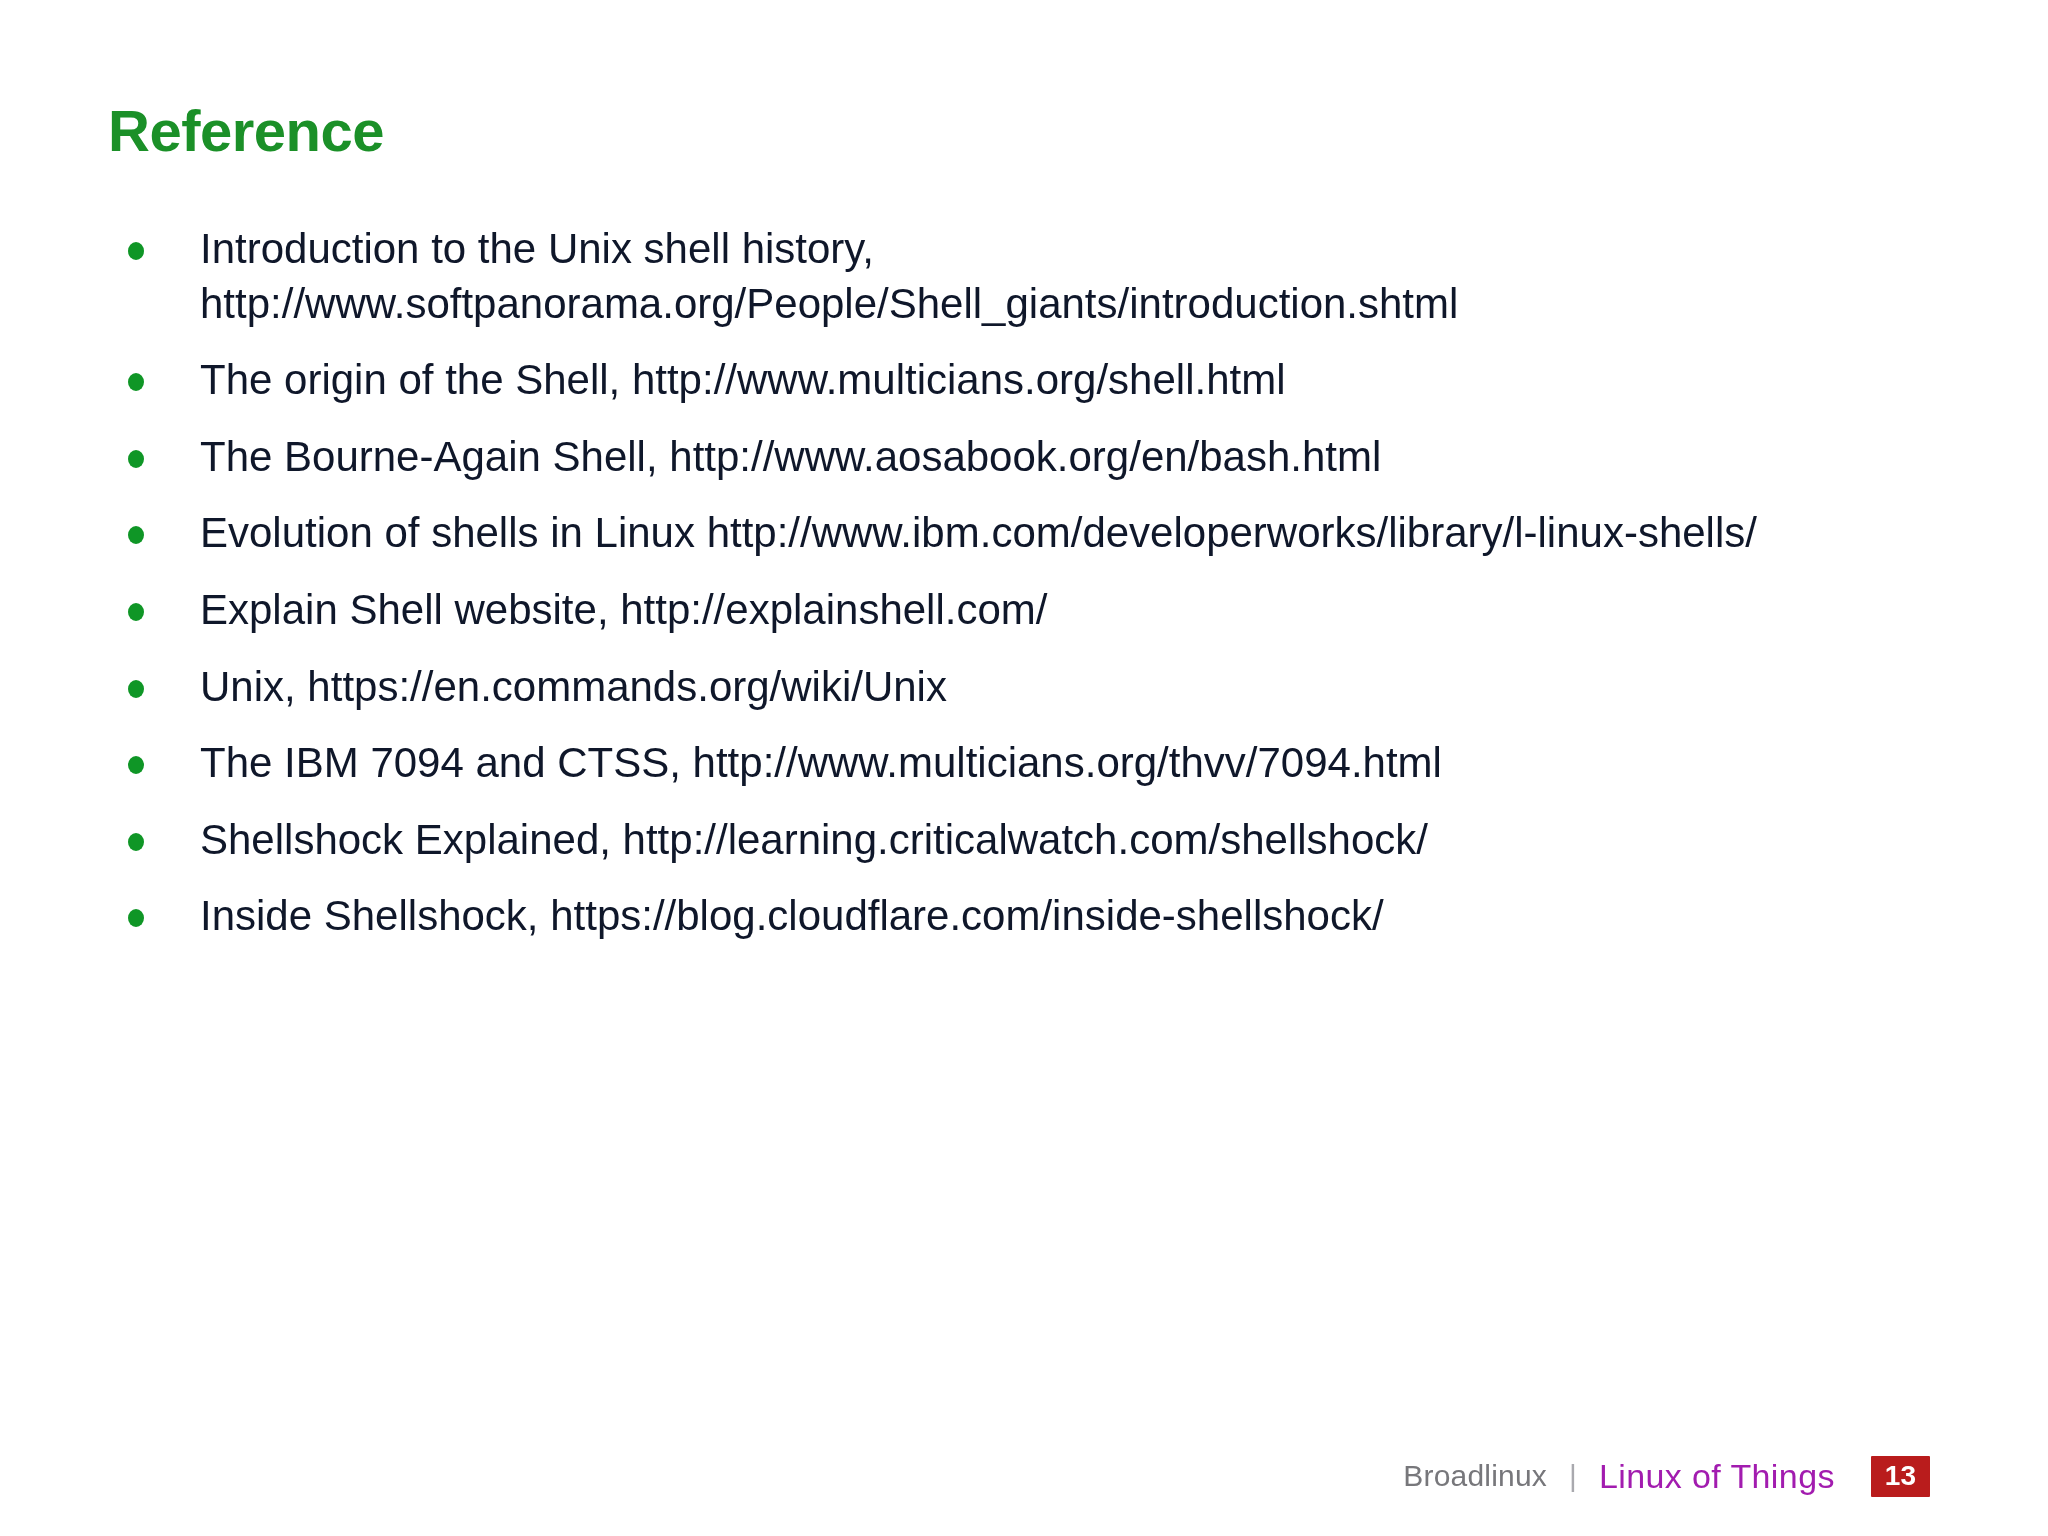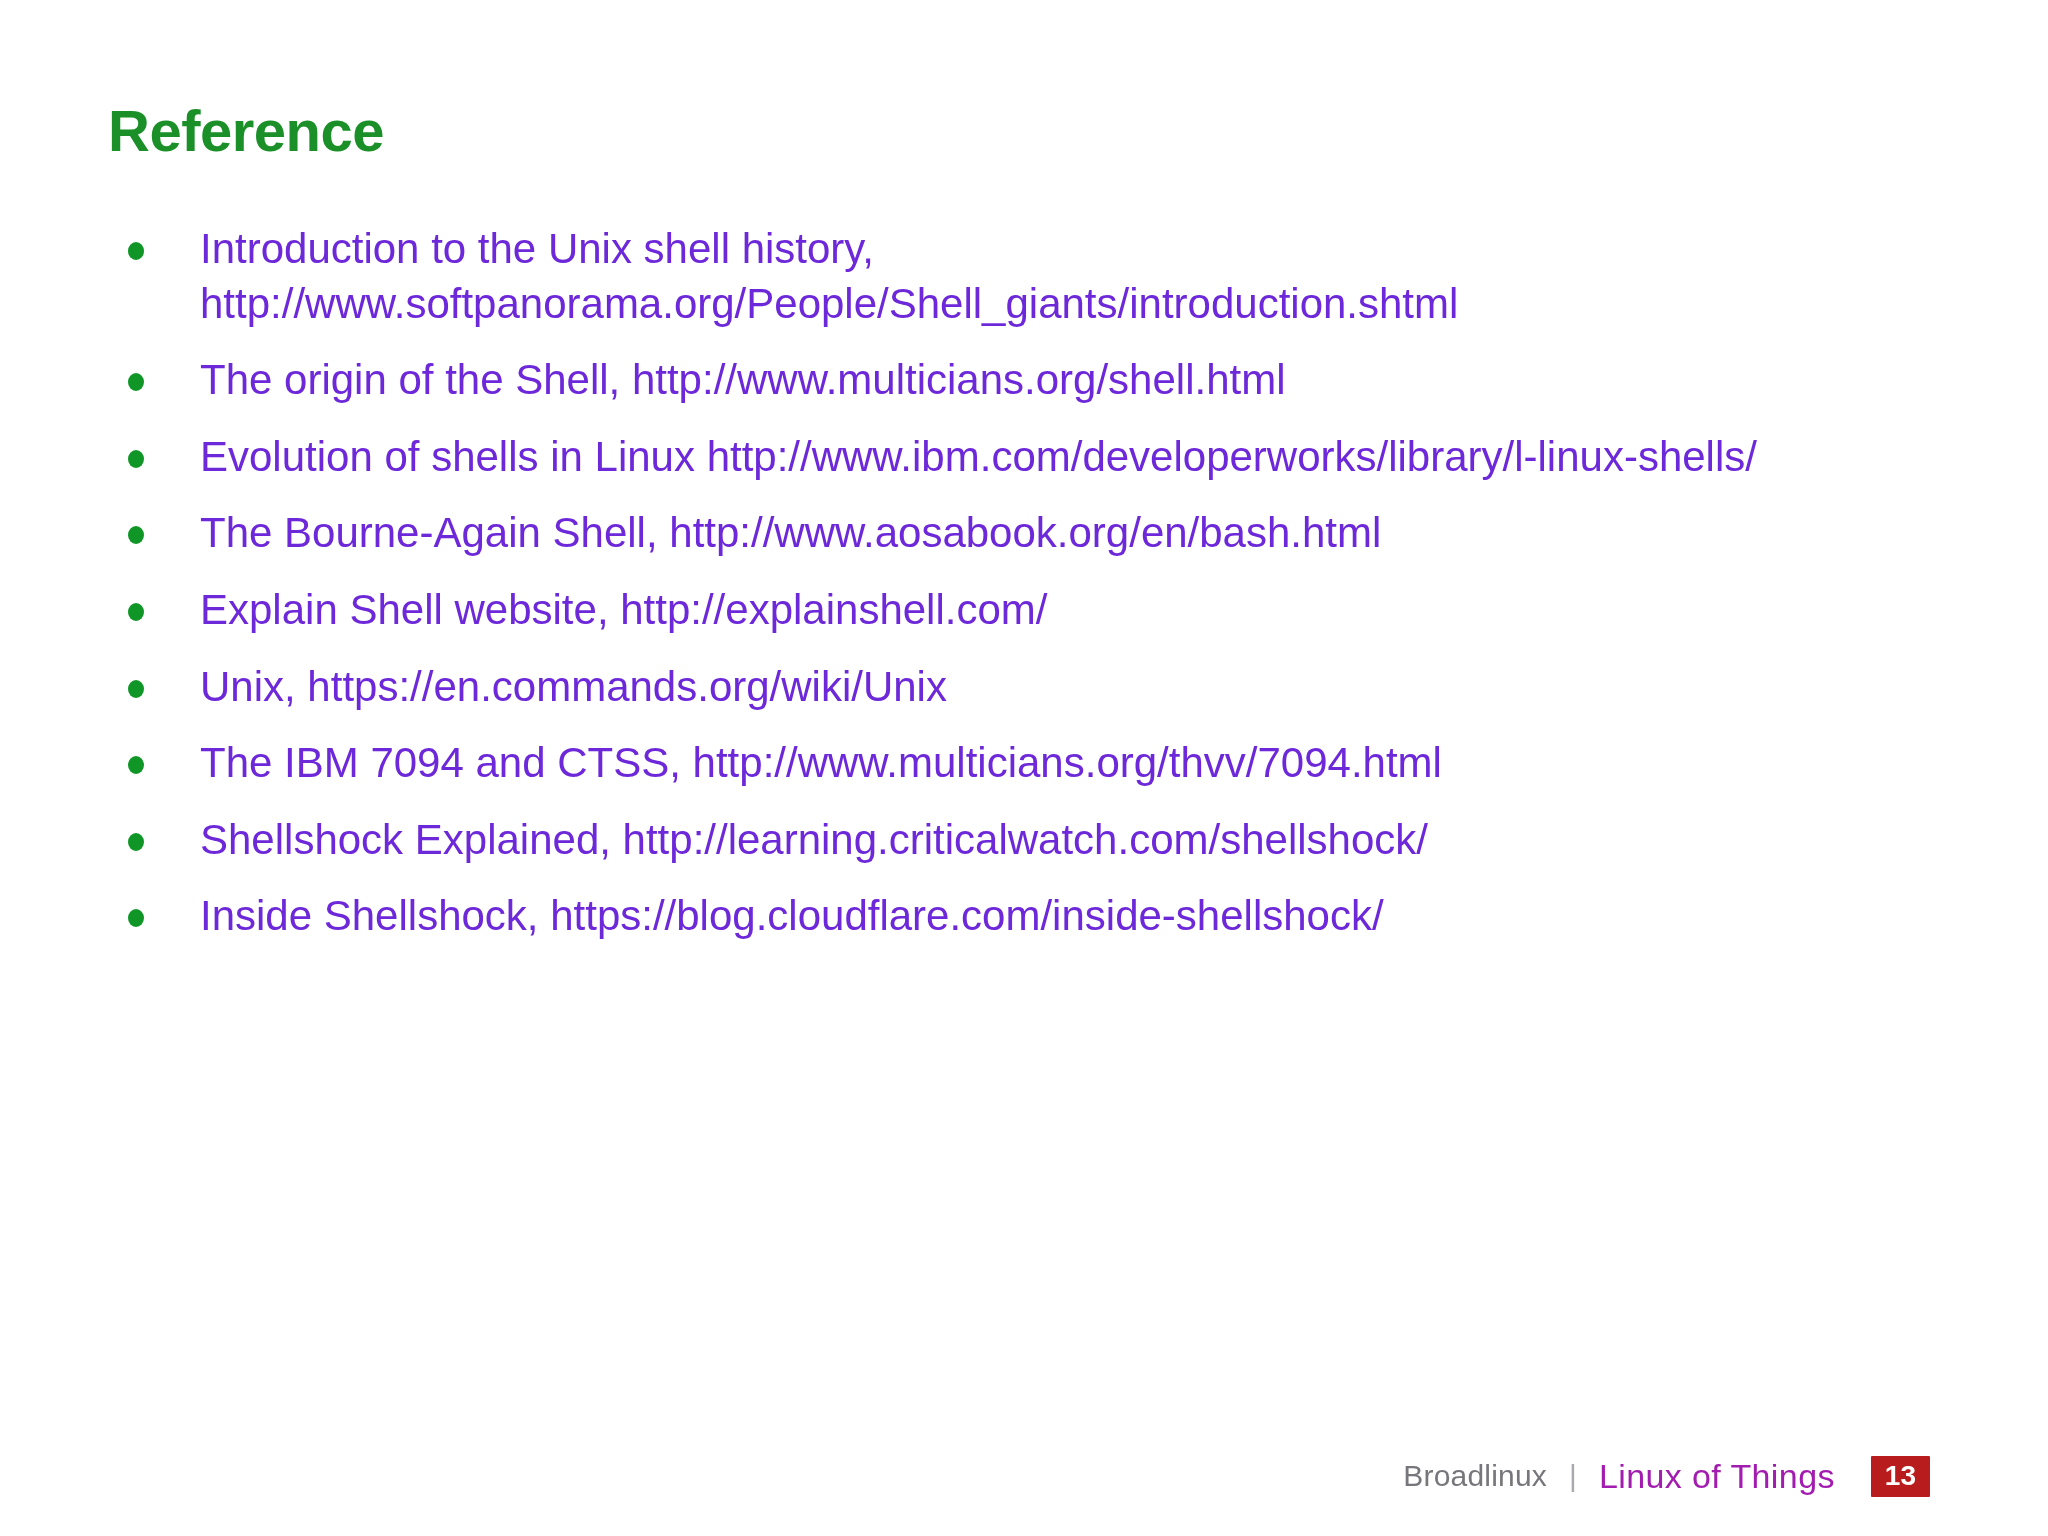--- a/index.html
+++ b/index.html
@@ -42,21 +42,21 @@
     list-style: none;
     margin: 0;
     padding: 0;
   }
   li.bullet {
     position: relative;
     padding-left: 92px;
     margin-bottom: 22px;
     font-size: 42px;
     line-height: 1.30;
-    color: #6d28d9;
+    color: #0f172a;
     word-break: normal;
   }
   li.bullet:last-child {
     margin-bottom: 16px;
   }
   .bullet-marker {
     position: absolute;
     left: 20px;
     top: 20px;
     width: 16px;
@@ -120,26 +120,26 @@
         <span class="bullet-text">Introduction to the Unix shell history, http://www.softpanorama.org/People/Shell_giants/introduction.shtml</span>
       </li>
 
       <li class="bullet">
         <span class="bullet-marker"></span>
         <span class="bullet-text">The origin of the Shell, http://www.multicians.org/shell.html</span>
       </li>
 
       <li class="bullet">
         <span class="bullet-marker"></span>
-        <span class="bullet-text">Evolution of shells in Linux http://www.ibm.com/developerworks/library/l-linux-shells/</span>
+        <span class="bullet-text">The Bourne-Again Shell, http://www.aosabook.org/en/bash.html</span>
       </li>
 
       <li class="bullet">
         <span class="bullet-marker"></span>
-        <span class="bullet-text">The Bourne-Again Shell, http://www.aosabook.org/en/bash.html</span>
+        <span class="bullet-text">Evolution of shells in Linux http://www.ibm.com/developerworks/library/l-linux-shells/</span>
       </li>
 
       <li class="bullet">
         <span class="bullet-marker"></span>
         <span class="bullet-text">Explain Shell website, http://explainshell.com/</span>
       </li>
 
       <li class="bullet">
         <span class="bullet-marker"></span>
         <span class="bullet-text">Unix, https://en.commands.org/wiki/Unix</span>

